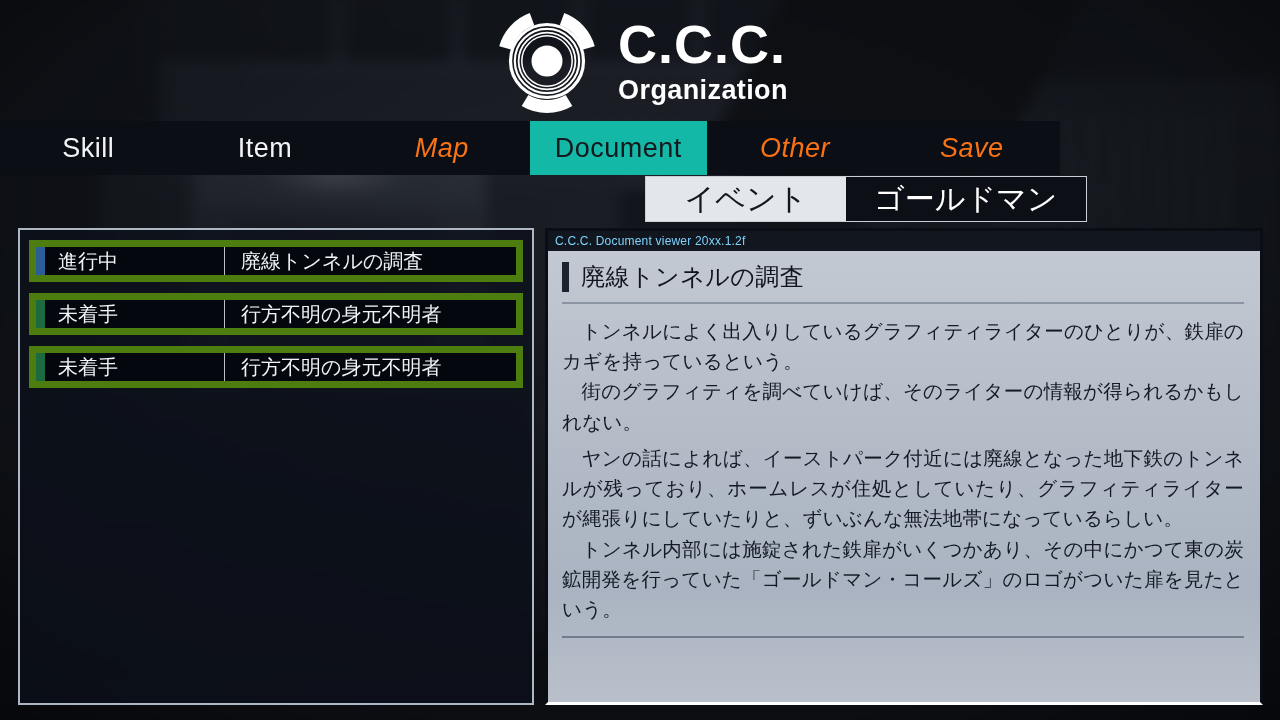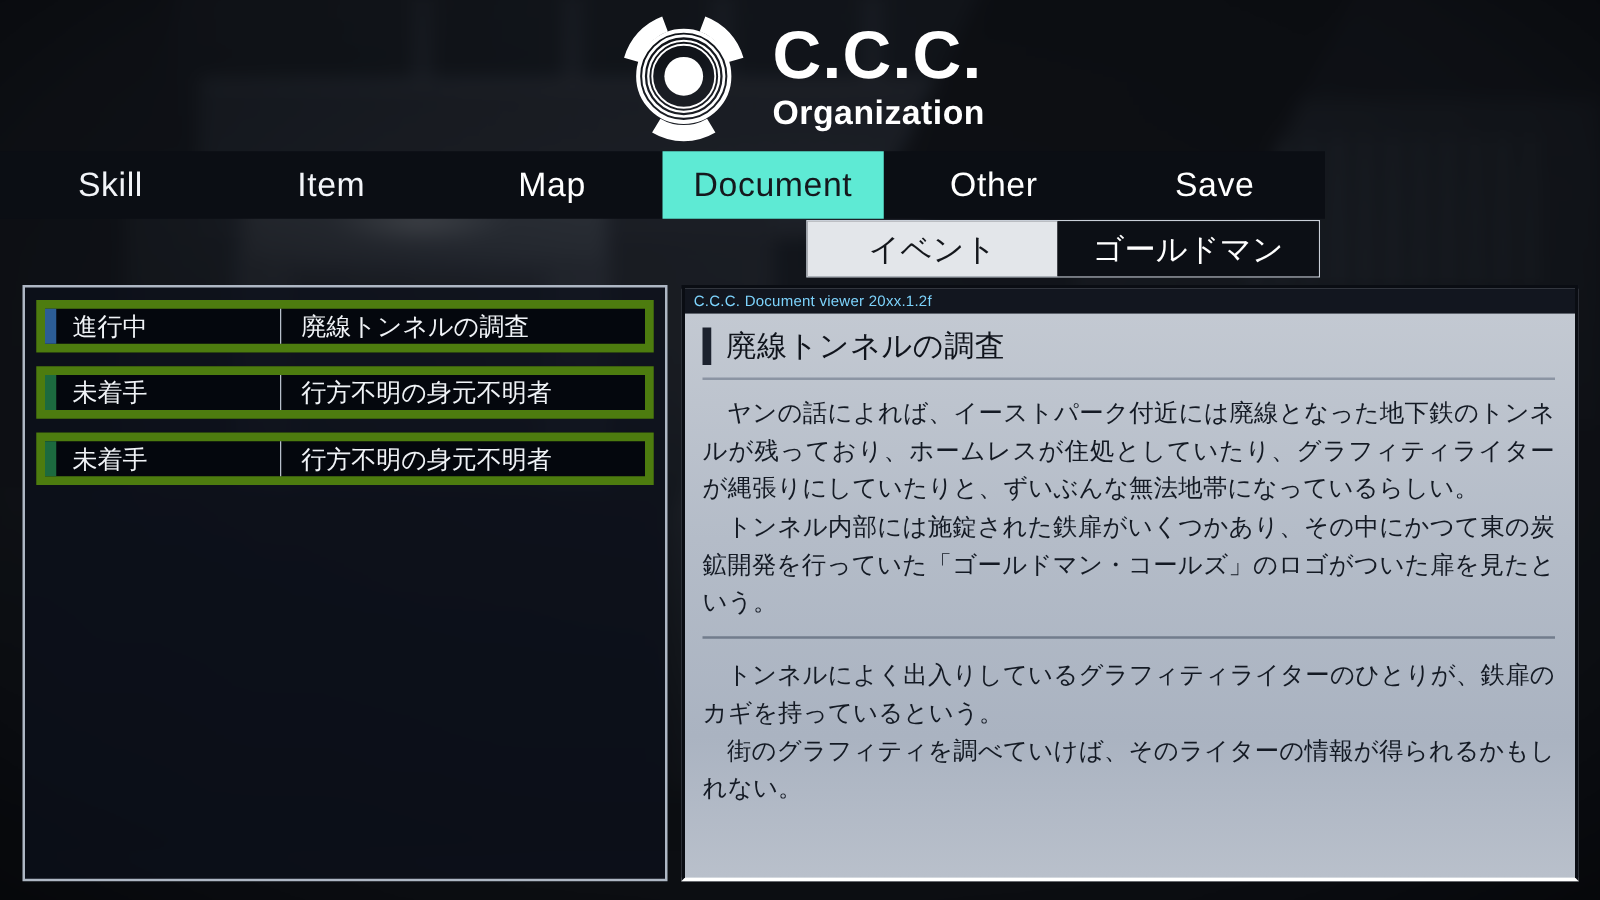--- a/index.html
+++ b/index.html
@@ -142,34 +142,34 @@
   
   #nav {
     position: absolute; left: 0; top: 121px; width: 1060px; height: 54px;
     background: #0b0e14;
     display: flex; z-index: 6;
   }
   .nav-item {
     flex: 1 1 0; display: flex; align-items: center; justify-content: center;
     font-size: 27px; color: #f2f4f8; letter-spacing: .5px;
   }
-  .nav-item.dim { color: #ffffff; }
+  .nav-item.dim { color: #f97316; font-style: italic; }
   .nav-item.active {
-    background: #5eead4; color: #15181d;
+    background: #14b8a6; color: #15181d;
   }
 
   
   #subtabs {
     position: absolute; left: 645px; top: 176px;
     display: flex; height: 46px; z-index: 6;
     border: 1px solid #c9cfd8;
   }
   .subtab {
     display: flex; align-items: center; justify-content: center;
-    font-size: 25px; padding: 0 28px; min-width: 200px;
+    font-size: 30px; padding: 0 28px; min-width: 200px;
   }
   .subtab.active { background: #e3e6ea; color: #14171c; }
   .subtab.inactive { background: #0c0f15; color: #ffffff; }
 
   
   #quest-panel {
     position: absolute; left: 18px; top: 228px; width: 516px; height: 477px;
     background: rgba(12,17,28,.72);
     border: 2px solid #aeb7c4;
     z-index: 4;
@@ -339,26 +339,26 @@
 
   <div id="doc-panel">
     <div id="doc-titlebar">C.C.C. Document viewer 20xx.1.2f</div>
     <div id="doc-body">
 
       <div id="doc-heading">
         <div id="doc-heading-bar"></div>
         <div id="doc-heading-text">廃線トンネルの調査</div>
       </div>
 
+      <div class="doc-section">
+        <p class="doc-para">トンネルによく出入りしているグラフィティライターのひとりが、鉄扉のカギを持っているという。</p>
+        <p class="doc-para">街のグラフィティを調べていけば、そのライターの情報が得られるかもしれない。</p>
+      </div>
+
       <div class="doc-section with-rule">
         <p class="doc-para">ヤンの話によれば、イーストパーク付近には廃線となった地下鉄のトンネルが残っており、ホームレスが住処としていたり、グラフィティライターが縄張りにしていたりと、ずいぶんな無法地帯になっているらしい。</p>
         <p class="doc-para">トンネル内部には施錠された鉄扉がいくつかあり、その中にかつて東の炭鉱開発を行っていた「ゴールドマン・コールズ」のロゴがついた扉を見たという。</p>
       </div>
 
-      <div class="doc-section">
-        <p class="doc-para">トンネルによく出入りしているグラフィティライターのひとりが、鉄扉のカギを持っているという。</p>
-        <p class="doc-para">街のグラフィティを調べていけば、そのライターの情報が得られるかもしれない。</p>
-      </div>
-
     </div>
   </div>
 
 </div>
 
 </body></html>

